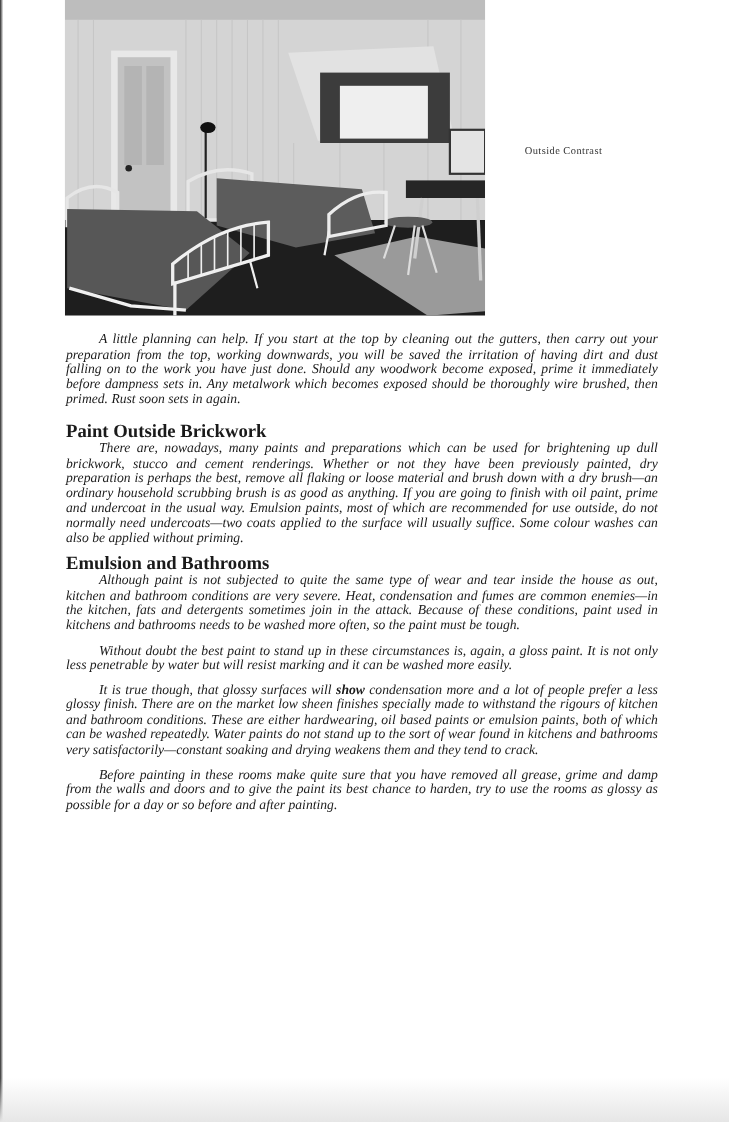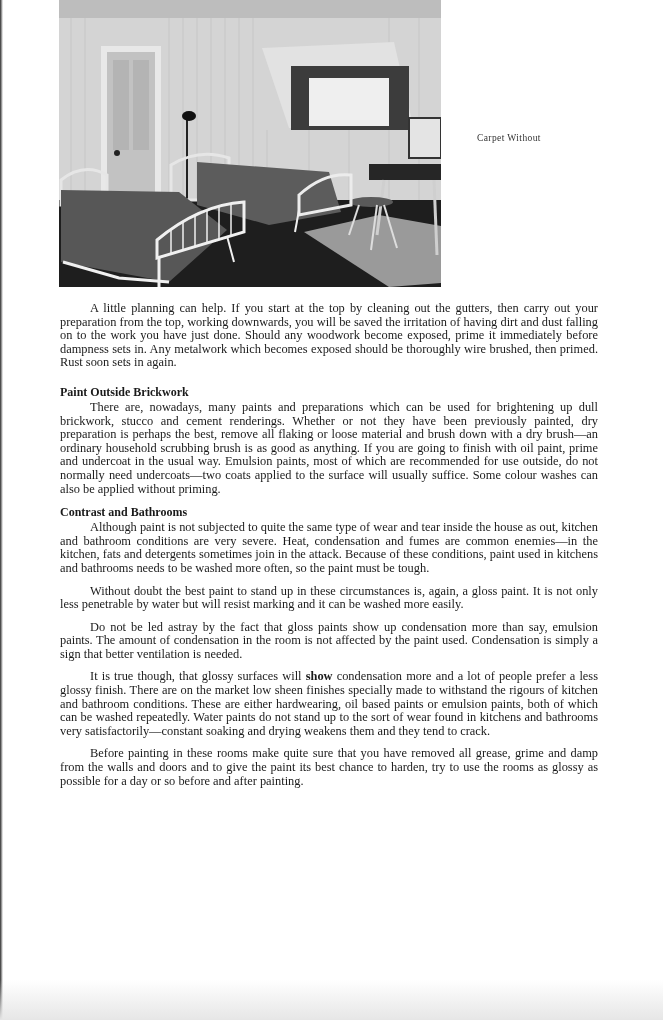--- a/index.html
+++ b/index.html
@@ -24,24 +24,24 @@
     }
     .photo svg { display: block; }
     .caption {
       position: absolute; left: 477px; top: 133px;
       font-size: 9.5px; letter-spacing: 0.4px; color: #333;
     }
     .text-block {
       position: absolute; left: 60px; top: 302px; width: 538px;
       font-size: 12.4px; line-height: 13.6px; text-align: justify;
     }
-    .text-block p { margin: 0 0 9px 0; text-indent: 30px; }
+    .text-block p { margin: 0 0 9px 0; text-indent: 30px; font-style: italic; }
     .text-block p.nomargin { margin-bottom: 3px; }
     .text-block h3 {
-      margin: 0 0 2px 0; font-size: 12px; font-weight: bold; line-height: 14px;
+      margin: 0 0 2px 0; font-size: 17px; font-weight: bold; line-height: 14px;
     }
   </style>
 </head>
 <body>
 
 <div class="page-edge"></div>
 
 <div class="photo" title="Black-and-white photograph of a bedroom with two single beds with spindle-back frames and textured bedspreads, a door on the left, a curtained window alcove, a floor lamp, a small side table and a dressing table with a mirror, on a dark carpet with a light rug.">
   <svg width="382" height="287" viewBox="0 0 382 287">
 
@@ -106,33 +106,32 @@
       <line x1="136" y1="215" x2="136" y2="246"></line>
         <line x1="148" y1="210" x2="148" y2="242"></line>
       <line x1="160" y1="206" x2="160" y2="239"></line>
         <line x1="172" y1="204" x2="172" y2="236"></line>
     </g>
     <line x1="100" y1="256" x2="100" y2="287" stroke="#f0f0f0" stroke-width="3"></line>
     <line x1="168" y1="236" x2="175" y2="262" stroke="#f0f0f0" stroke-width="2"></line>
   </svg>
 </div>
 
-<div class="caption">Carpet Without</div>
+<div class="caption">Outside Contrast</div>
 
 <div class="text-block">
   <p>A little planning can help. If you start at the top by cleaning out the gutters, then carry out your preparation from the top, working downwards, you will be saved the irritation of having dirt and dust falling on to the work you have just done. Should any woodwork become exposed, prime it immediately before dampness sets in. Any metalwork which becomes exposed should be thoroughly wire brushed, then primed. Rust soon sets in again.</p>
   <div style="height:6px"></div>
 
   <h3>Paint Outside Brickwork</h3>
   <p class="nomargin">There are, nowadays, many paints and preparations which can be used for brightening up dull brickwork, stucco and cement renderings. Whether or not they have been previously painted, dry preparation is perhaps the best, remove all flaking or loose material and brush down with a dry brush—an ordinary household scrubbing brush is as good as anything. If you are going to finish with oil paint, prime and undercoat in the usual way. Emulsion paints, most of which are recommended for use outside, do not normally need undercoats—two coats applied to the surface will usually suffice. Some colour washes can also be applied without priming.</p>
   <div style="height:6px"></div>
 
-  <h3>Contrast and Bathrooms</h3>
+  <h3>Emulsion and Bathrooms</h3>
   <p>Although paint is not subjected to quite the same type of wear and tear inside the house as out, kitchen and bathroom conditions are very severe. Heat, condensation and fumes are common enemies—in the kitchen, fats and detergents sometimes join in the attack. Because of these conditions, paint used in kitchens and bathrooms needs to be washed more often, so the paint must be tough.</p>
   <p class="nomargin">Without doubt the best paint to stand up in these circumstances is, again, a gloss paint. It is not only less penetrable by water but will resist marking and it can be washed more easily.</p>
   <div style="height:6px"></div>
 
-  <p>Do not be led astray by the fact that gloss paints show up condensation more than say, emulsion paints. The amount of condensation in the room is not affected by the paint used. Condensation is simply a sign that better ventilation is needed.</p>
   <p><span>It is true though, that glossy surfaces will </span><b>show</b><span> condensation more and a lot of people prefer a less glossy finish. There are on the market low sheen finishes specially made to withstand the rigours of kitchen and bathroom conditions. These are either hardwearing, oil based paints or emulsion paints, both of which can be washed repeatedly. Water paints do not stand up to the sort of wear found in kitchens and bathrooms very satisfactorily—constant soaking and drying weakens them and they tend to crack.</span></p>
   <p>Before painting in these rooms make quite sure that you have removed all grease, grime and damp from the walls and doors and to give the paint its best chance to harden, try to use the rooms as glossy as possible for a day or so before and after painting.</p>
 </div>
 
 <div class="bottom-shade"></div>
 
 </body></html>

